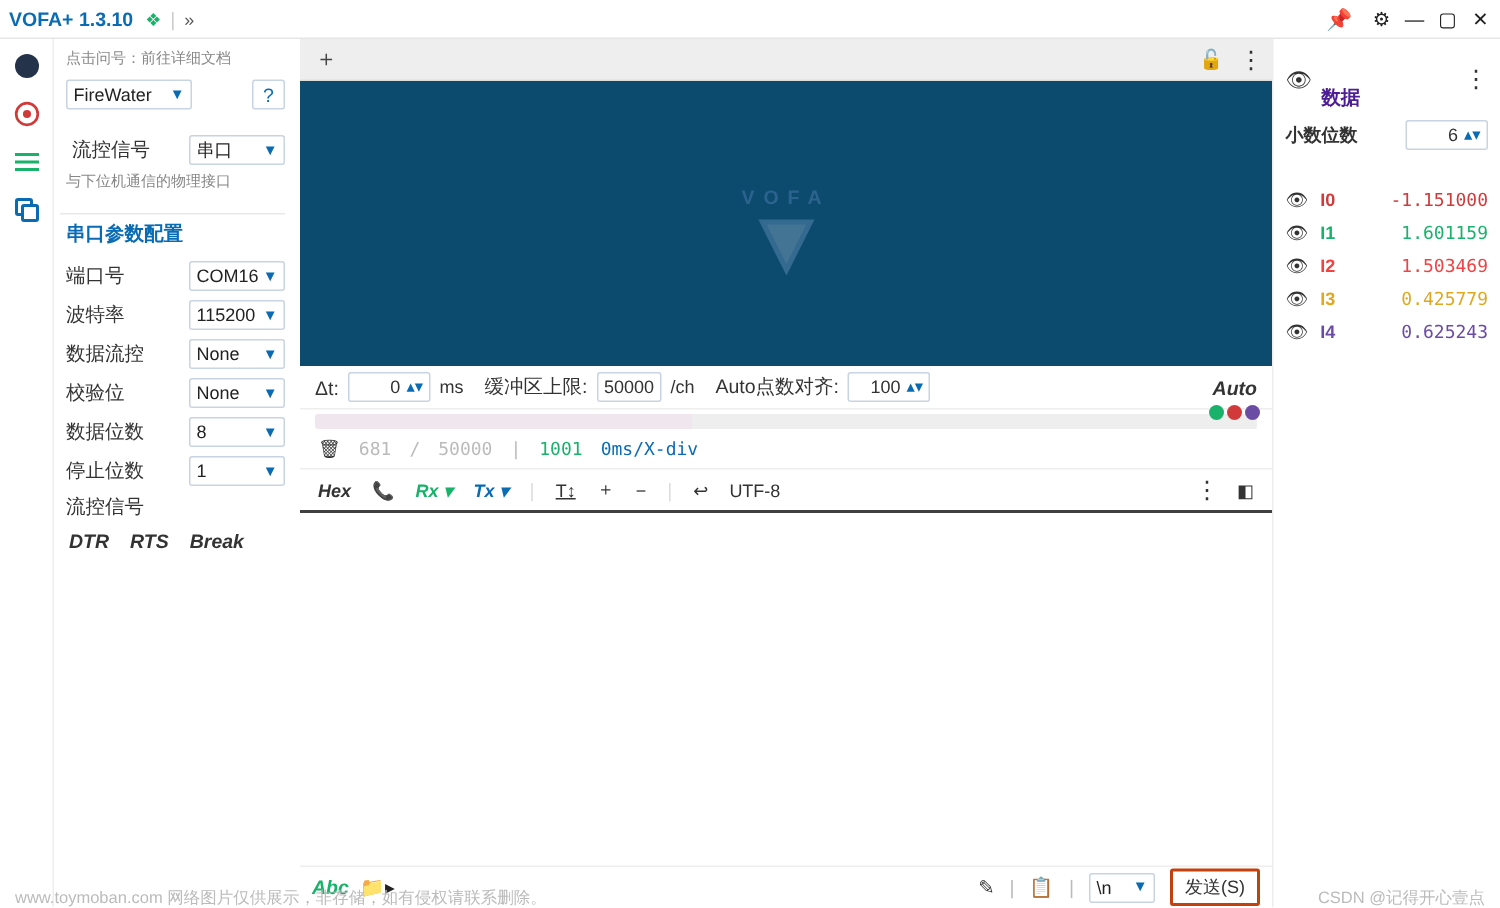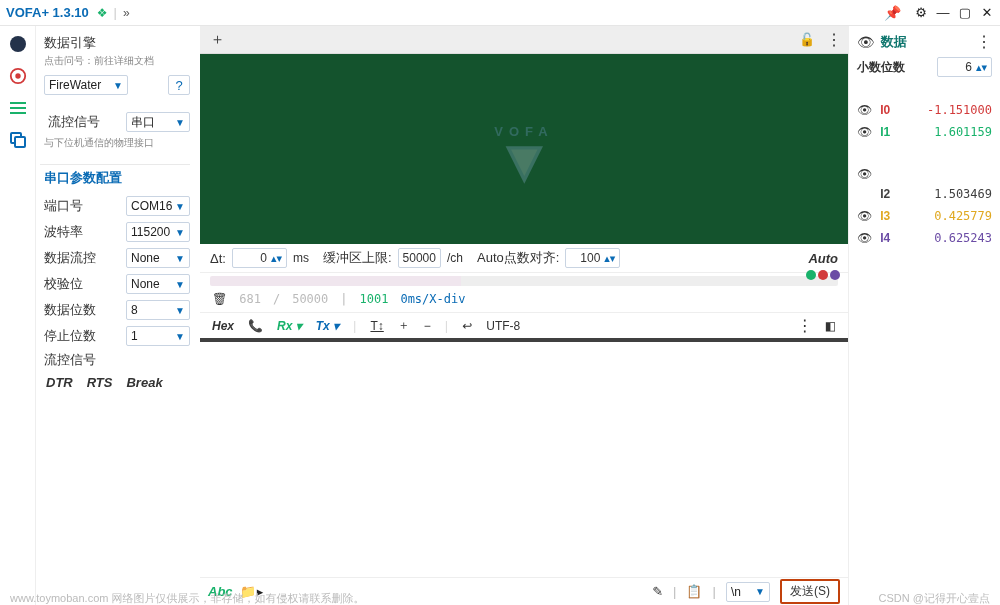--- a/index.html
+++ b/index.html
@@ -92,21 +92,21 @@
     .tabbar {
       height:28px; background:#eeeeee; display:flex; align-items:center;
       border-bottom:1px solid #ddd; padding:0 6px;
     }
     .tabbar .add { font-size:15px; color:#444; cursor:pointer; padding:0 4px; }
     .tabbar .right { margin-left:auto; display:flex; gap:10px; align-items:center; }
     .lock { font-size:13px; color:#555; }
     .more-dots { font-size:16px; color:#333; cursor:pointer; }
 
     .plot-area {
-      flex:0 0 190px; position:relative; background:#14532d;
+      flex:0 0 190px; position:relative; background:#0c4a6e;
     }
     .watermark {
       position:absolute; top:70px; left:50%; transform:translateX(-50%);
       text-align:center; opacity:0.28; font-weight:700; color:#7ea6e0; letter-spacing:6px;
     }
     .watermark svg { width:44px; height:44px; display:block; margin:4px auto 0; }
 
     .plot-ctrl {
       display:flex; align-items:center; gap:6px; padding:4px 10px;
       border-bottom:1px solid #eee;
@@ -135,21 +135,21 @@
       font-family: Menlo, Consolas, monospace; font-size:12px;
     }
     .trash { color:#333; cursor:pointer; }
     .faint { color:#bbb; }
     .sep { color:#bbb; }
     .green { color:#19b26b; }
     .link { color:#0a6bb5; }
 
     .tx-toolbar {
       display:flex; align-items:center; gap:14px; height:30px; padding:0 12px;
-      border-top:1px solid #eee; border-bottom:4px solid #404040;
+      border-top:1px solid #eee; border-bottom:2px solid #404040;
     }
     .tx-toolbar .item { font-size:12px; cursor:pointer; color:#333; }
     .tx-toolbar .rx { color:#19b26b; font-style:italic; font-weight:600; }
     .tx-toolbar .tx { color:#0a6bb5; font-style:italic; font-weight:600; }
     .tx-toolbar .hex { font-weight:700; font-style:italic; }
     .tx-toolbar .divider { color:#ddd; }
     .tx-toolbar .right { margin-left:auto; display:flex; align-items:center; gap:12px; }
 
     .editor { flex:1; background:#fff; }
 
@@ -163,30 +163,30 @@
     .btn-send {
       border:2px solid #c2410c; padding:2px 8px; border-radius:2px; cursor:pointer; font-size:12px;
     }
 
     
     .datapanel {
       width: 152px; border-left:1px solid #eee; display:flex; flex-direction:column;
     }
     .dp-head { display:flex; align-items:center; gap:6px; padding:6px 8px; }
     .dp-head .eye-icon{ font-size:14px; color:#333; }
-    .dp-head .t { color:#0f766e; font-weight:700; }
+    .dp-head .t { color:#4c1d95; font-weight:700;margin-top:24px; }
     .dp-head .dots { margin-left:auto; color:#333; cursor:pointer; font-size:16px; }
     .dp-dec { display:flex; align-items:center; justify-content:space-between; padding:0 8px 6px; }
     .dp-dec .lbl{ font-size:12px; font-weight:700; }
     .dp-list { padding:6px 8px; display:flex; flex-direction:column; gap:8px; margin-top:14px;}
     .dp-item { display:flex; align-items:center; }
     .dp-item .eye { color:#333; margin-right:8px; font-size:12px;}
     .dp-item .nm { font-weight:700; font-size:12px; }
     .dp-item .val { margin-left:auto; font-family: Menlo, Consolas, monospace; font-size:12px; }
-    .c0{ color:#d23a3a;} .c1{ color:#19b26b;} .c2{ color:#404040;margin-top:40px;} .c3{ color:#e0a820;} .c4{ color:#6b4ca5;}
+    .c0{ color:#d23a3a;} .c1{ color:#19b26b;} .c2{ color:#ef4444;} .c3{ color:#e0a820;} .c4{ color:#6b4ca5;}
 
     .footer-note {
       position:absolute; bottom:-1px; left:10px; font-size:11px; color:#bbb;
       width: 640px;
     }
     .footer-right {
       position:absolute; bottom:-1px; right:10px; font-size:11px; color:#bbb;
     }
   </style>
 </head>
@@ -229,21 +229,20 @@
         <div class="stack">
           <span></span>
           <span></span>
         </div>
       </div>
   </div>
 
   <div class="config">
 
     <div class="cfg-section">
-      <div class="cfg-label">数据引擎</div>
       <div class="cfg-hint">点击问号：前往详细文档</div>
       <div class="cfg-row">
         <div class="sel sel-wide">
           <span class="sval">FireWater</span>
             <span class="caret">▼</span>
         </div>
         <div class="sel q">?</div>
       </div>
     </div>
 

